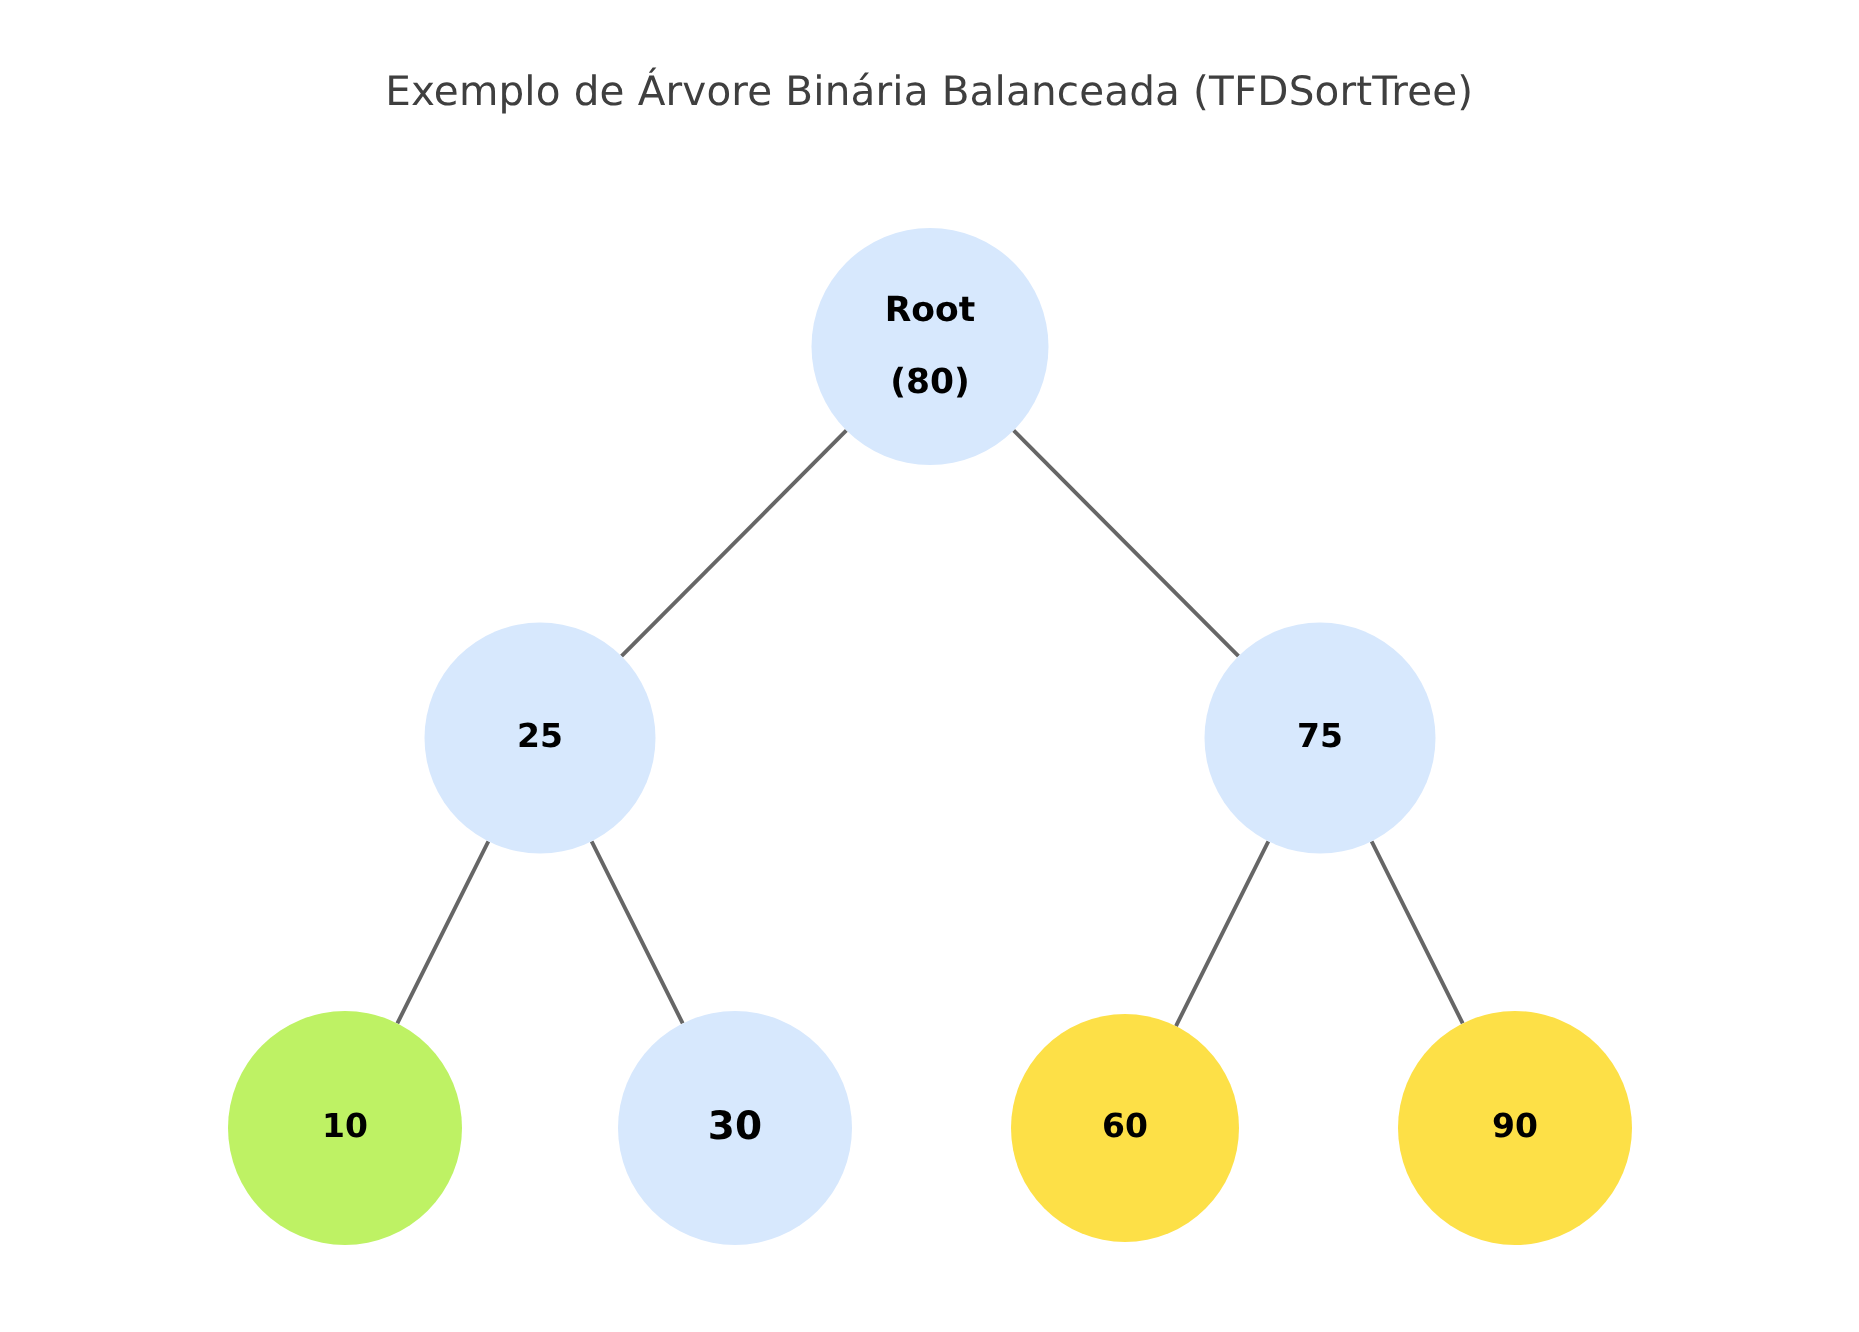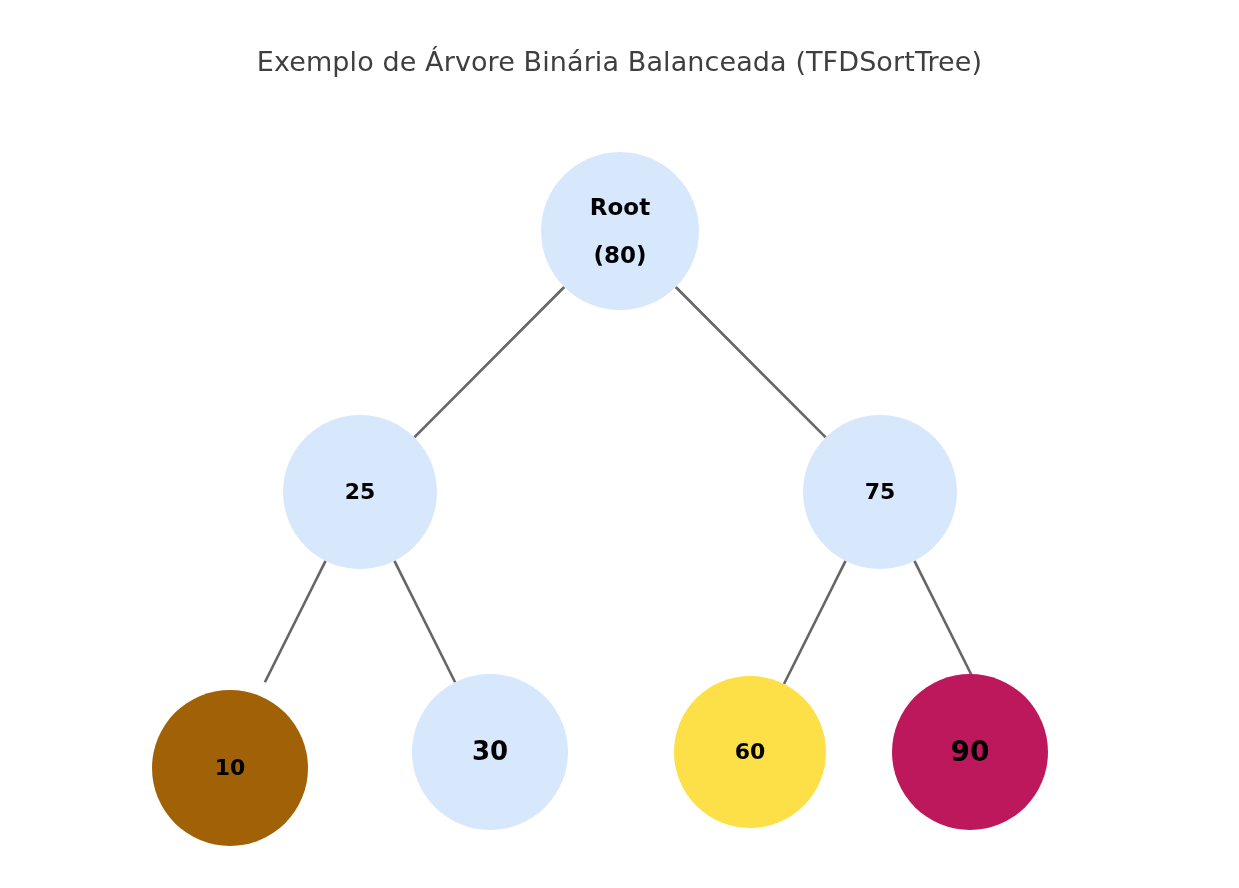--- a/index.html
+++ b/index.html
@@ -79,27 +79,27 @@
       <div class="tree-node" style="left: 541px; top: 128px; width: 158px; height: 158px; font-size: 23px; background: rgb(215, 232, 253); color: rgb(0, 0, 0);">
         <span class="node-line">Root</span>
         <span class="node-line">(80)</span>
       </div>
       <div class="tree-node" style="left: 283px; top: 391px; width: 154px; height: 154px; font-size: 22px; background: rgb(215, 232, 253); color: rgb(0, 0, 0);">
         <span class="node-line">25</span>
       </div>
       <div class="tree-node" style="left: 803px; top: 391px; width: 154px; height: 154px; font-size: 22px; background: rgb(215, 232, 253); color: rgb(0, 0, 0); text-align: center;">
         <span class="node-line">75</span>
       </div>
-      <div class="tree-node" style="left: 152px; top: 666px; width: 156px; height: 156px; font-size: 22px; background: #a16207; color: rgb(0, 0, 0);">
+      <div class="tree-node" style="left: 152px; top: 650px; width: 156px; height: 156px; font-size: 22px; background: #bef264; color: rgb(0, 0, 0);">
         <span class="node-line">10</span>
       </div>
       <div class="tree-node" style="left: 412px; top: 650px; width: 156px; height: 156px; font-size: 26px; background: rgb(215, 232, 253); color: rgb(0, 0, 0);">
         <span class="node-line">30</span>
       </div>
       <div class="tree-node" style="left: 674px; top: 652px; width: 152px; height: 152px; font-size: 22px; background: #fde047; color: rgb(0, 0, 0);">
         <span class="node-line">60</span>
       </div>
-      <div class="tree-node" style="left: 892px; top: 650px; width: 156px; height: 156px; font-size: 28px; background: #be185d; color: rgb(0, 0, 0);">
+      <div class="tree-node" style="left: 932px; top: 650px; width: 156px; height: 156px; font-size: 22px; background: #fde047; color: rgb(0, 0, 0);">
         <span class="node-line">90</span>
       </div>
     </div>
 
 </div>
 
 </body></html>

